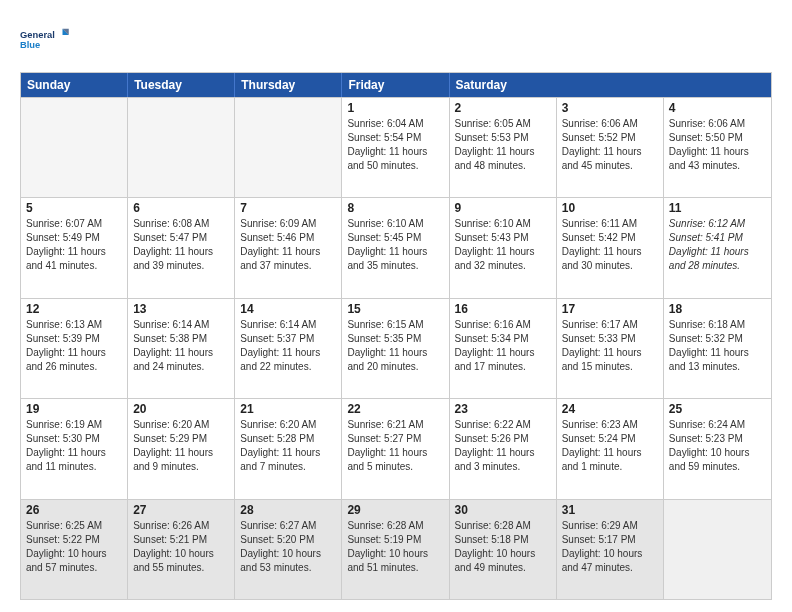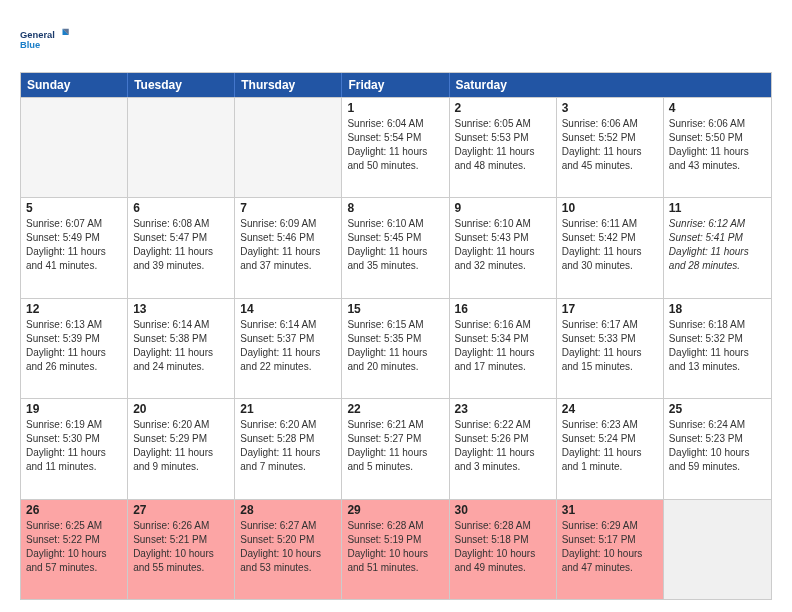--- a/index.html
+++ b/index.html
@@ -92,21 +92,21 @@
     }
     .cell-text {
       font-size: 10px;
       color: #333;
       line-height: 1.4;
     }
     .last-row .cal-cell {
       background: #f0f0f0;
     }
     .last-row .cal-cell.has-data {
-      background: #fca5a5;
+      background: #e5e5e5;
     }
   </style>
 </head>
 <body>
 
 <div class="page">
   <div class="header">
     <div class="logo">
     <svg width="50" height="44" viewBox="0 0 80 44" xmlns="http://www.w3.org/2000/svg">
       <text x="0" y="18" font-size="15" font-weight="bold" font-family="Arial" fill="#1a3a6b">General</text>

